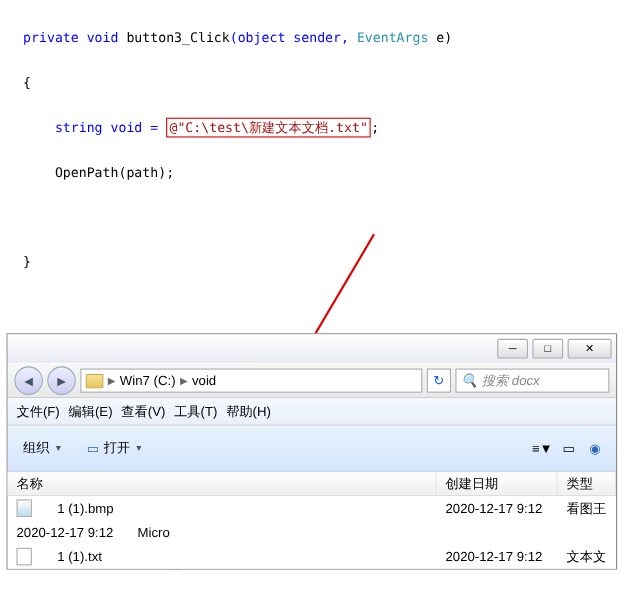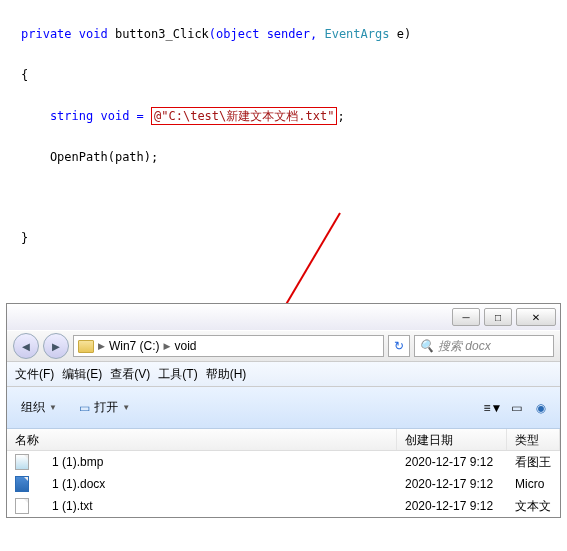--- a/index.html
+++ b/index.html
@@ -124,24 +124,20 @@
   <div id="file-rows">
           <div class="row">
             <div class="col col-name">
               <span class="file-icon bmp"></span>
               <span>1 (1).bmp</span>
             </div>
             <div class="col col-date">2020-12-17 9:12</div>
             <div class="col col-type">看图王</div>
           </div>
           <div class="row">
-            <div class="col col-name">
-              <span class="file-icon docx"></span>
-              <span>1 (1).docx</span>
-            </div>
             <div class="col col-date">2020-12-17 9:12</div>
             <div class="col col-type">Micro</div>
           </div>
           <div class="row">
             <div class="col col-name">
               <span class="file-icon txt"></span>
               <span>1 (1).txt</span>
             </div>
             <div class="col col-date">2020-12-17 9:12</div>
             <div class="col col-type">文本文</div>

